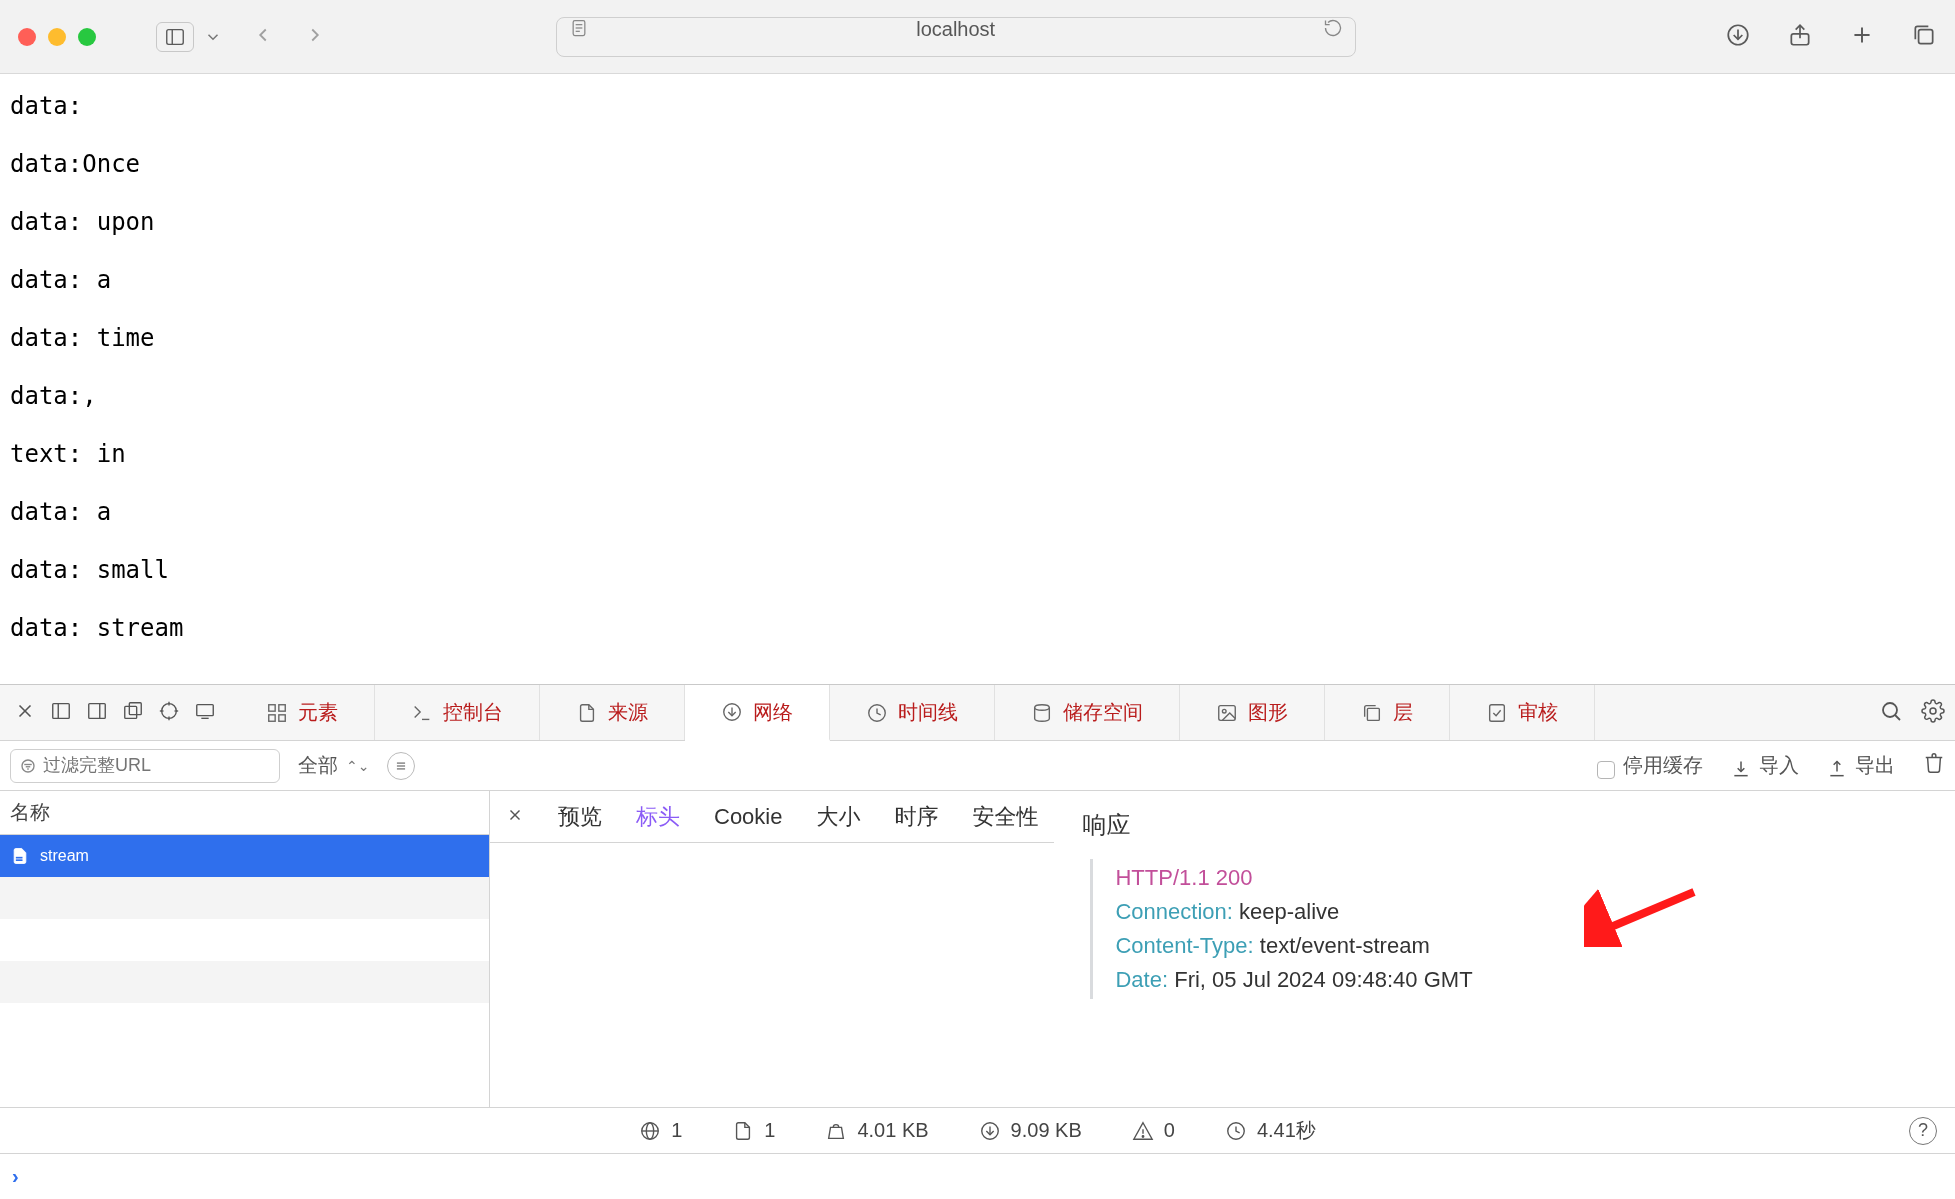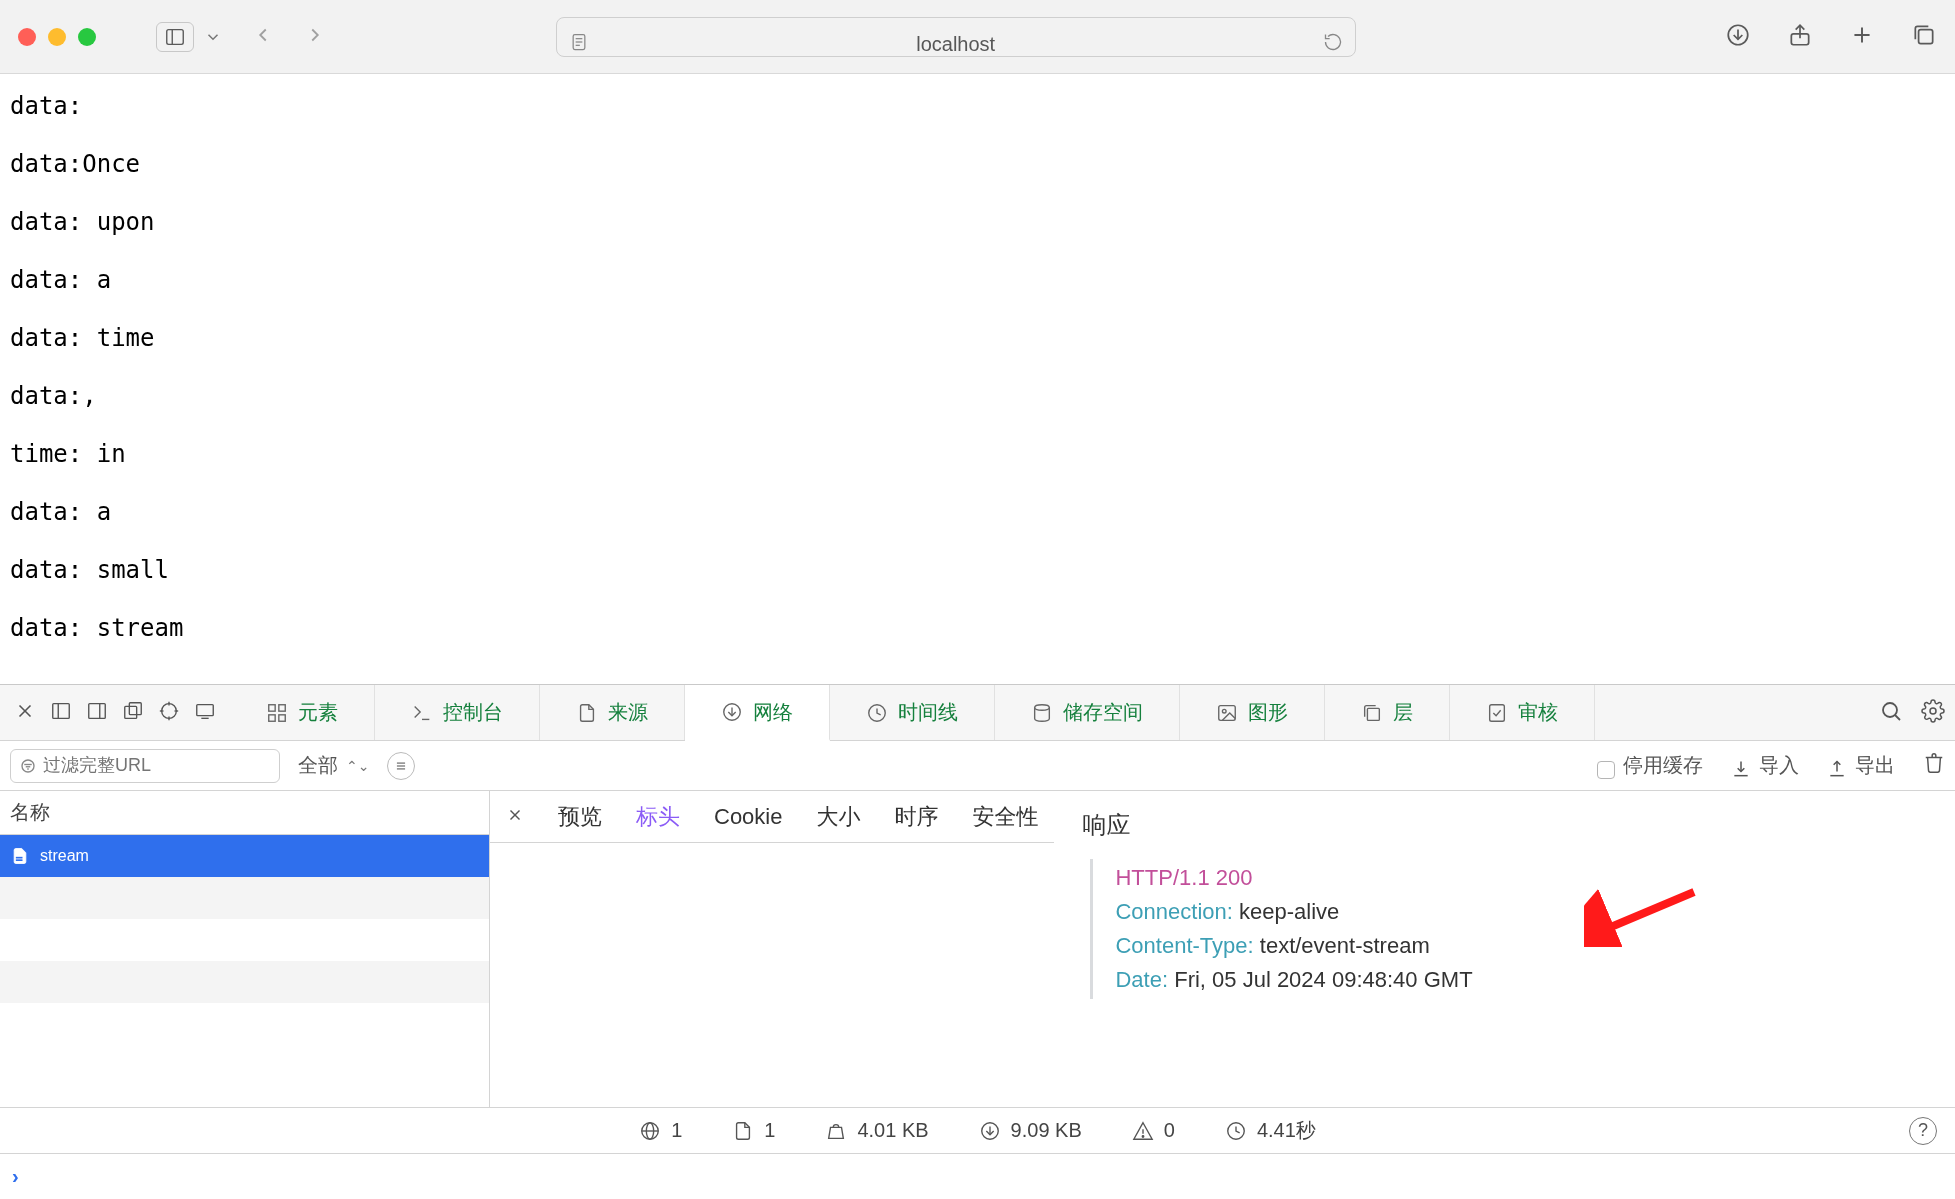--- a/index.html
+++ b/index.html
@@ -11,37 +11,37 @@
 .traffic span { width: 18px; height: 18px; border-radius: 50%; }
 .tl-red { background: #ff5f57; }
 .tl-yellow { background: #febc2e; }
 .tl-green { background: #28c840; }
 .tb-btn { width: 34px; height: 34px; display: flex; align-items: center; justify-content: center; color: #5a5a5a; border-radius: 6px; }
 .tb-btn svg { width: 22px; height: 22px; }
 .tb-btn.sidebar-btn { border: 1px solid #c8c8c8; border-radius: 6px; padding: 4px; width: 38px; height: 30px; }
 .dropdown-caret { width: 18px; color: #777; }
 .nav-arrows { display: flex; gap: 30px; margin-left: 20px; margin-right: 40px; }
 .nav-arrows svg { width: 22px; height: 22px; color: #a0a0a0; }
-.addrbar { flex: 1; max-width: 800px; margin: 0 auto; height: 40px; background: #f2f2f2; border: 1px solid #cfcfcf; border-radius: 8px; display: flex; align-items: flex-end; padding: 0 12px; gap: 8px; position: relative; }
+.addrbar { flex: 1; max-width: 800px; margin: 0 auto; height: 40px; background: #f2f2f2; border: 1px solid #cfcfcf; border-radius: 8px; display: flex; align-items: flex-start; padding: 0 12px; gap: 8px; position: relative; }
 .addrbar .reader-icon { color: #888; }
 .addrbar .urltext { position: absolute; left: 50%; transform: translateX(-50%); color: #575757; font-size: 20px; }
 .addrbar .reload-icon { margin-left: auto; color: #888; }
 .tb-right { margin-left: auto; display: flex; gap: 36px; align-items: center; color: #5a5a5a; }
 .tb-right svg { width: 26px; height: 26px; }
 
 
 .page { height: 610px; padding: 20px 10px; font-family: ui-monospace, Menlo, monospace; font-size: 24px; line-height: 1.0; overflow: hidden; }
 .page p { margin: 0 0 34px 0; white-space: pre; }
 
 
 .devtools { border-top: 1px solid #c9c9c9; background: #fff; display: flex; flex-direction: column; height: 515px; }
 .dt-tabs { height: 56px; display: flex; align-items: stretch; border-bottom: 1px solid #d4d4d4; background:#f6f6f6; }
 .dt-left-tools { display: flex; align-items: center; gap: 14px; padding: 0 14px; }
 .dt-left-tools svg { width: 22px; height: 22px; color: #555; }
-.dt-tab { display:flex; align-items:center; justify-content:center; gap:10px; padding: 0 36px; color:#15803d; font-size:20px; border-right: 1px solid #e1e1e1; background:#f6f6f6; cursor: default; }
+.dt-tab { display:flex; align-items:center; justify-content:center; gap:10px; padding: 0 36px; color:#b91c1c; font-size:20px; border-right: 1px solid #e1e1e1; background:#f6f6f6; cursor: default; }
 .dt-tab .ico { width:22px; height:22px; color:#666; }
 .dt-tab.active { background:#fff; border-bottom:2px solid #fff; margin-bottom:-1px; }
 .dt-right-tools { margin-left:auto; display:flex; align-items:center; gap:18px; padding:0 10px; }
 .dt-right-tools svg { width:24px; height:24px; color:#555; }
 
 .dt-filterbar { height: 50px; border-bottom: 1px solid #d4d4d4; display:flex; align-items:center; padding: 0 10px; gap: 18px; font-size: 20px; color:#555; }
 .filter-input { height: 34px; border:1px solid #cfcfcf; border-radius:6px; padding:0 10px 0 32px; width: 270px; font-size: 18px; position: relative; display:flex; align-items:center; }
 .filter-input svg { position:absolute; left:8px; width:18px; height:18px; color:#888; }
 .filter-input input { border:none; outline:none; width:100%; font-size:18px; background:transparent; }
 .pill { display:flex; align-items:center; gap:8px; }
@@ -154,21 +154,21 @@
   </div>
 </div>
 
 <div class="page">
   <p>data:</p>
   <p>data:Once</p>
   <p>data: upon</p>
   <p>data: a</p>
   <p>data: time</p>
   <p>data:,</p>
-  <p>time: in</p>
+  <p>text: in</p>
   <p>data: a</p>
   <p>data: small</p>
   <p>data: stream</p>
 </div>
 
 <div class="devtools">
 
   <div class="dt-tabs">
     <div class="dt-left-tools">
       <div><svg viewBox="0 0 24 24" fill="none" stroke="currentColor" stroke-width="1.8">

